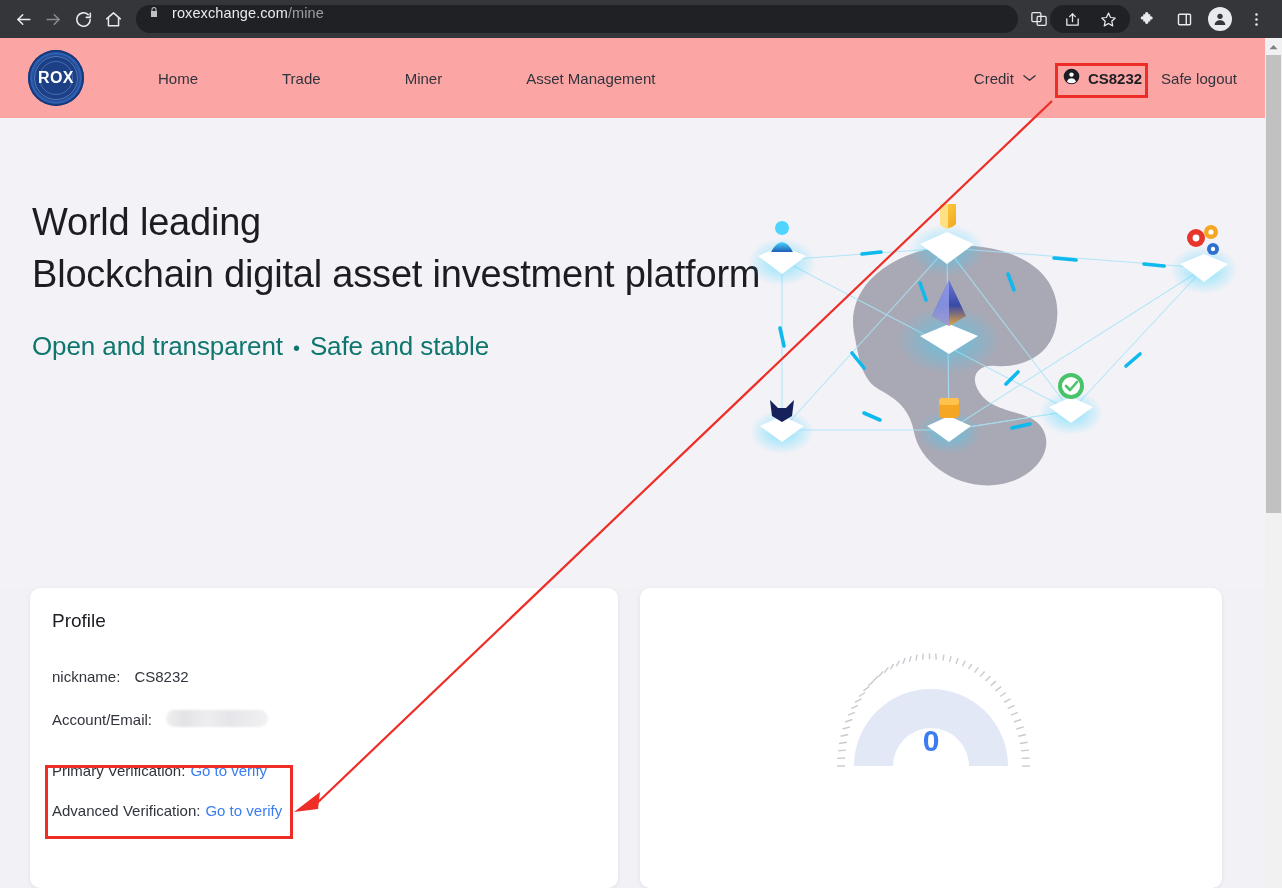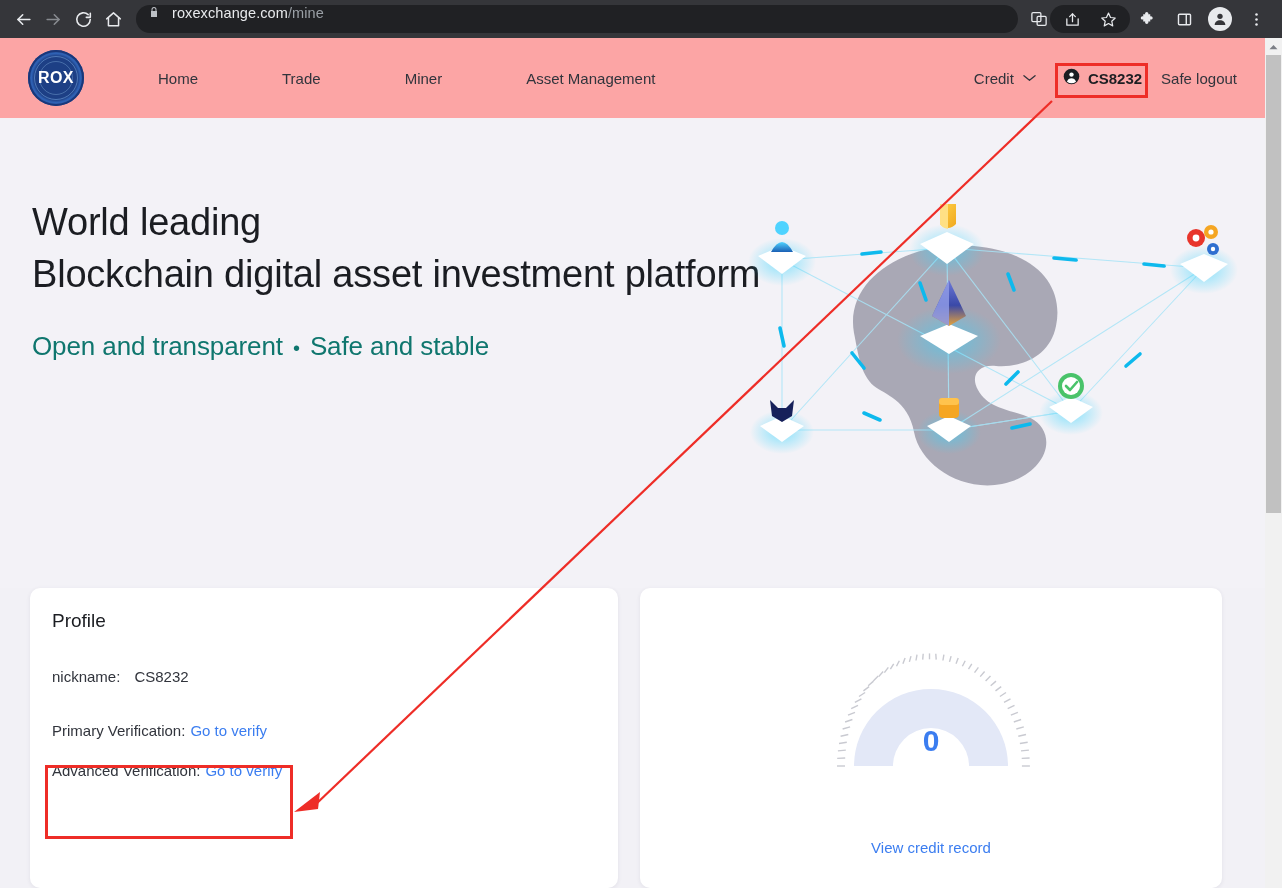--- a/index.html
+++ b/index.html
@@ -590,20 +590,24 @@
   </div>
 
   <div class="cards-row">
 
     <div class="card profile-card">
       <div class="card-title">Profile</div>
       <div class="profile-rows">
         <div class="prow">
           <span class="lbl">nickname:</span>
           <span class="val">CS8232</span>
+        </div>
+        <div class="prow">
+          <span class="lbl">Account/Email:</span>
+          <span class="redacted"></span>
         </div>
         <div class="verify-block">
           <div class="vrow">
             <span>Primary Verification:</span>
             <a class="vlink">Go to verify</a>
           </div>
           <div class="vrow">
             <span>Advanced Verification:</span>
             <a class="vlink">Go to verify</a>
           </div>
@@ -664,21 +668,20 @@
               <line x1="190.7" y1="112.4" x2="198.6" y2="112.0"></line>
               <line x1="190.9" y1="120.0" x2="198.9" y2="120.0"></line>
             </g>
 
             <path d="M 23 120 A 77 77 0 0 1 177 120 L 138 120 A 38 38 0 0 0 62 120 Z" fill="#e3e8f7"></path>
           </svg>
           <div class="gauge-value">0</div>
         </div>
       </div>
 
-      <a class="credit-link">View credit record</a>
     </div>
   </div>
 </div>
 
 <svg class="anno-arrow">
   <line x1="1052" y1="101" x2="315" y2="805" stroke="#ee2d27" stroke-width="2.2"></line>
   <polygon points="294,812 320,792 318,809" fill="#ee2d27"></polygon>
 </svg>
 <div class="anno-box" id="anno-user"></div>
 <div class="anno-box" id="anno-verify"></div>

